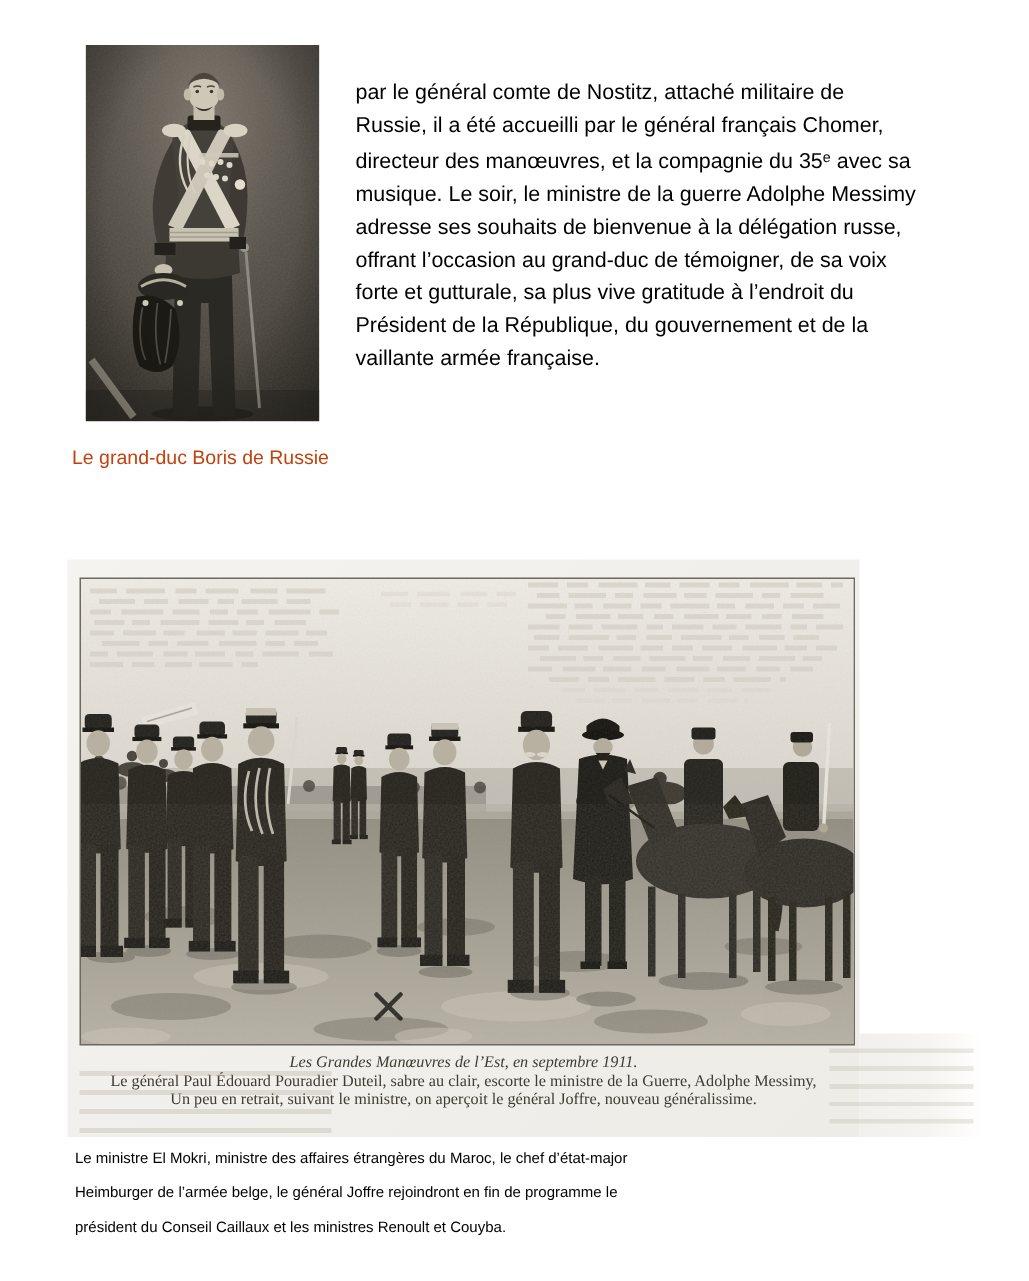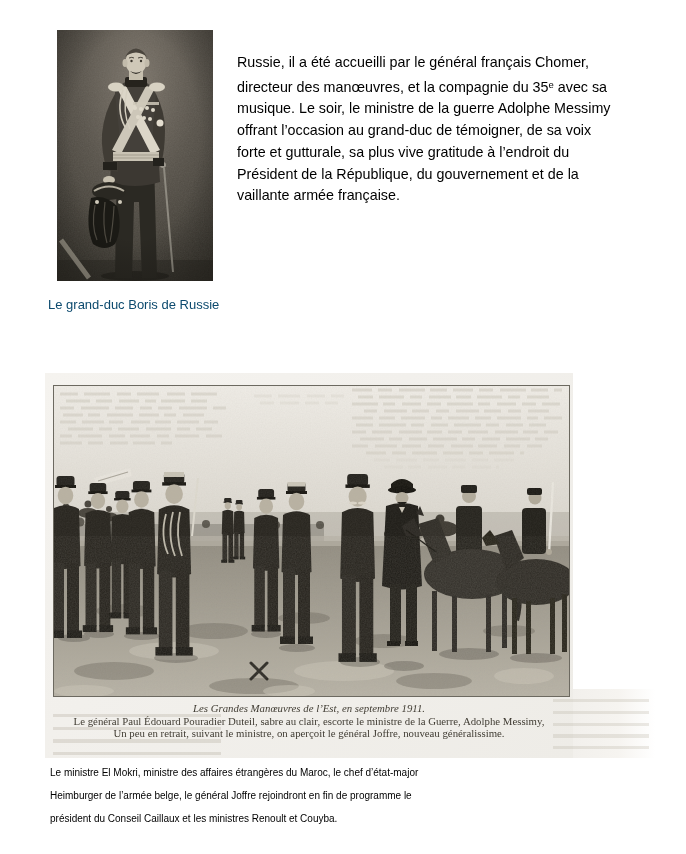--- a/index.html
+++ b/index.html
@@ -6,21 +6,21 @@
   body{
     width:686px;height:854px;position:relative;overflow:hidden;
     background:var(--page-bg,#ffffff);
     font-family:"Liberation Sans", sans-serif;
     color:var(--text,#000000);
   }
   .abs{position:absolute;}
   
   .portrait{left:57px;top:30px;width:156px;height:251px;overflow:hidden;}
   .portrait svg{display:block;width:156px;height:251px;}
-  .portrait-caption{left:48px;top:297px;font-size:13px;color:#0c4a6e;text-align:center;}
+  .portrait-caption{left:48px;top:297px;font-size:13px;color:#c2410c;text-align:center;}
   
   .lead{left:237px;top:52px;font-size:14.3px;line-height:21.7px;}
   .lead .line{white-space:nowrap;}
   .lead sup{font-size:9.5px;vertical-align:4px;}
   
   .scan{left:45px;top:373px;width:610px;height:407px;}
   .paper-main{left:0;top:0;width:528px;height:385px;
     background:linear-gradient(135deg,#f5f3ef 0%,var(--scan-paper,#f2f0ec) 40%,#eeece7 100%);}
   .paper-strip{left:528px;top:316px;width:82px;height:69px;
     background:linear-gradient(90deg,var(--scan-paper,#f2f0ec) 0%,#f6f4f0 55%,#ffffff 100%);}
@@ -129,23 +129,25 @@
 
     <rect x="46" y="132" width="14" height="8" fill="#23211c"></rect>
     <rect x="96" y="128" width="11" height="8" fill="#23211c"></rect>
     <rect x="0" y="0" width="156" height="251" fill="url(#vig)"></rect>
   </svg>
 </div>
 
 <div class="abs portrait-caption">Le grand-duc Boris de Russie</div>
 
 <div class="abs lead">
+  <div class="line">par le général comte de Nostitz, attaché militaire de</div>
   <div class="line">Russie, il a été accueilli par le général français Chomer,</div>
   <div class="line"><span>directeur des manœuvres, et la compagnie du 35</span><sup>e</sup><span> avec sa</span></div>
   <div class="line">musique. Le soir, le ministre de la guerre Adolphe Messimy</div>
+  <div class="line">adresse ses souhaits de bienvenue à la délégation russe,</div>
   <div class="line">offrant l’occasion au grand-duc de témoigner, de sa voix</div>
   <div class="line">forte et gutturale, sa plus vive gratitude à l’endroit du</div>
   <div class="line">Président de la République, du gouvernement et de la</div>
   <div class="line">vaillante armée française.</div>
 </div>
 
 <div class="abs scan">
   <div class="abs paper-main"></div>
   <div class="abs paper-strip"></div>
 

